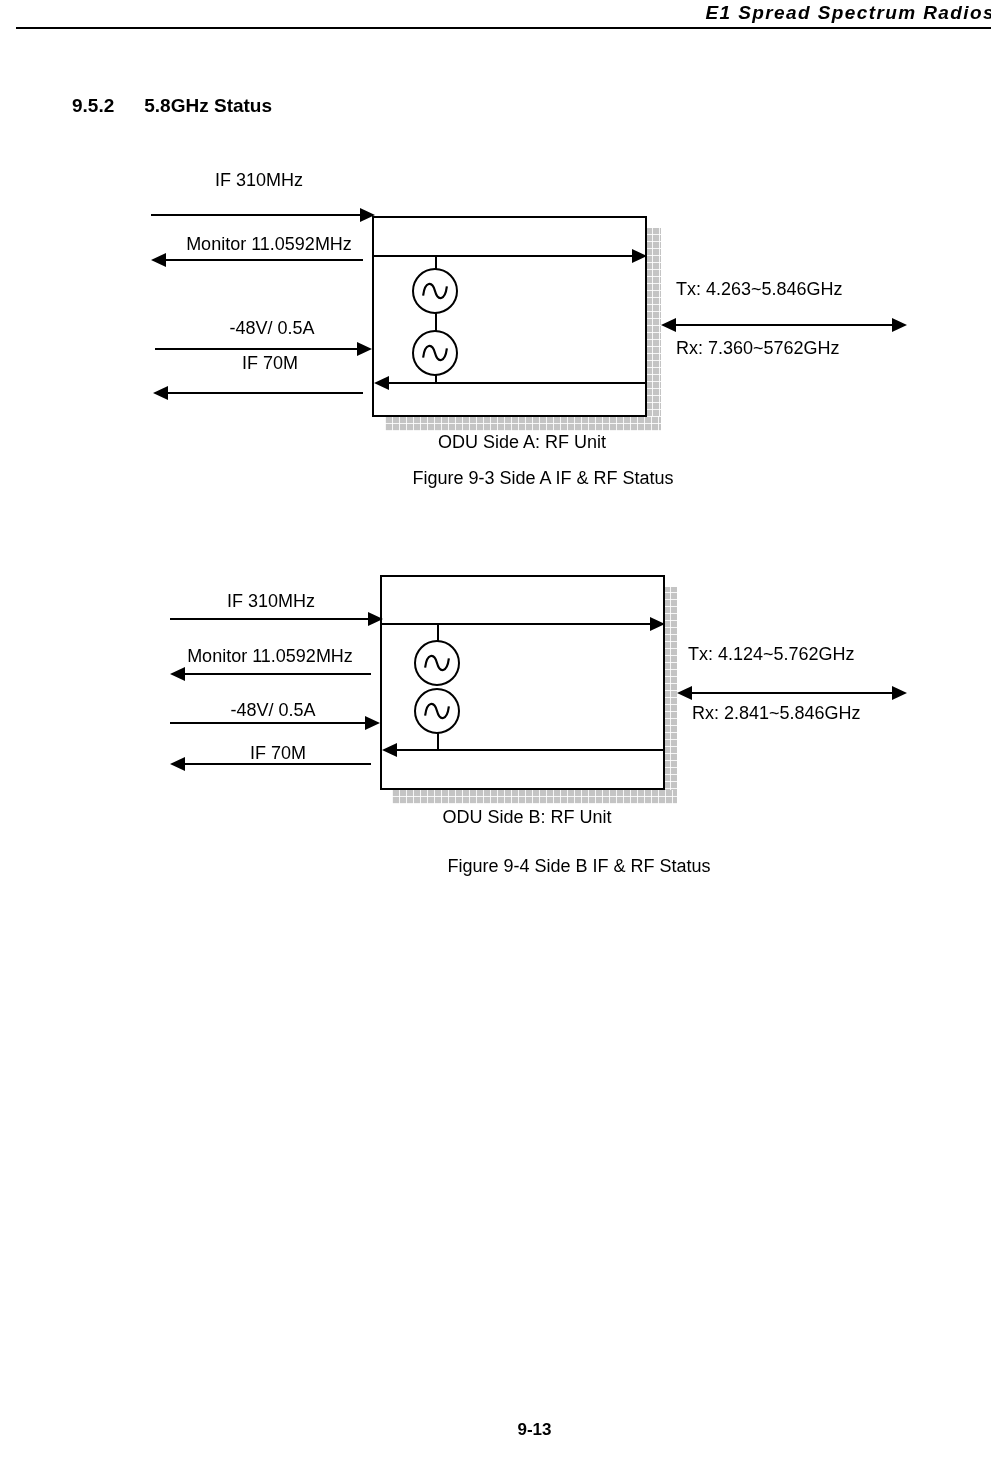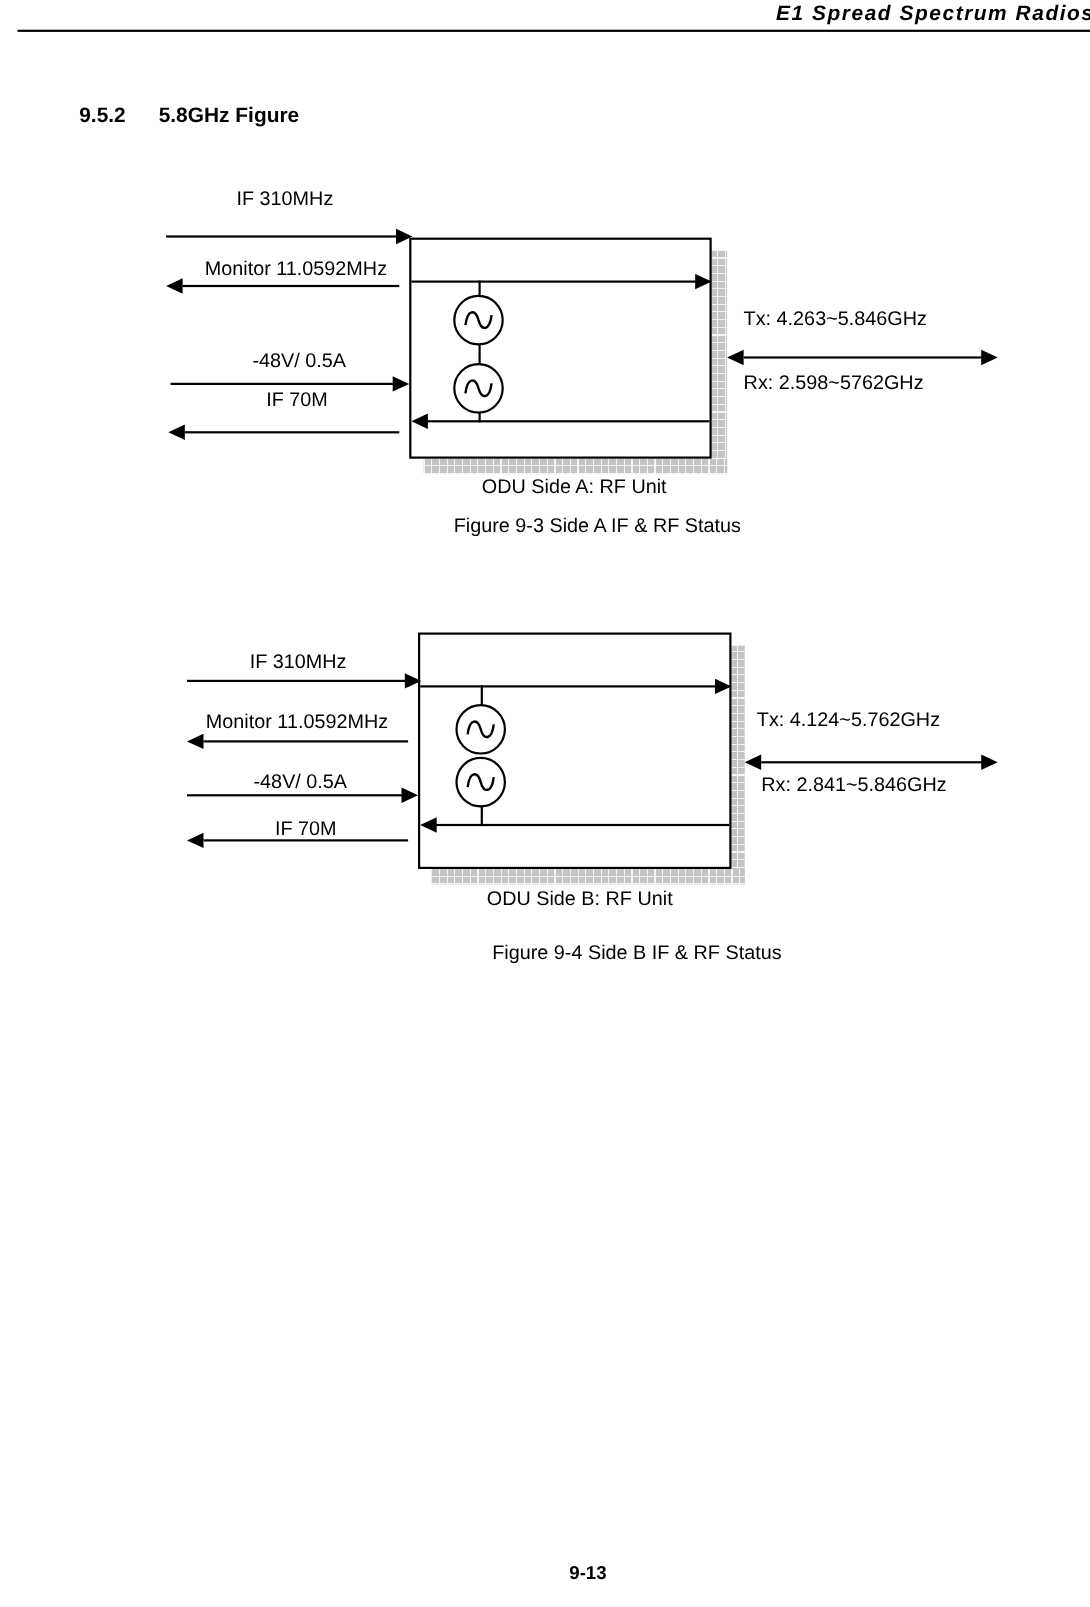--- a/index.html
+++ b/index.html
@@ -159,21 +159,21 @@
 </style>
 </head>
 <body>
 
 <div class="page-header">
   <div class="hdr-text">E1  Spread  Spectrum  Radios</div>
   <div class="hdr-rule"></div>
 </div>
 
 <div class="section-heading">
-  <span class="sec-num">9.5.2</span><span>5.8GHz Figure</span>
+  <span class="sec-num">9.5.2</span><span>5.8GHz Status</span>
 </div>
 
 <div class="diagram">
 
   <div class="odu-shadow" style="left:645px; top:228px; width:16px; height:203px;"></div>
   <div class="odu-shadow" style="left:385px; top:416px; width:276px; height:15px;"></div>
 
   <div class="odu-box" style="left:372px; top:216px; width:275px; height:201px;"></div>
 
   <div class="rail" style="left:374px; top:255px; width:260px;"></div>
@@ -210,21 +210,21 @@
   <div class="ahead right" style="left:357px; top:342px;"></div>
 
   <div class="lbl center" style="left:270px; top:353px;">IF 70M</div>
   <div class="aline" style="left:168px; top:392px; width:195px;"></div>
   <div class="ahead left" style="left:153px; top:386px;"></div>
 
   <div class="lbl" style="left:676px; top:279px;">Tx: 4.263~5.846GHz</div>
   <div class="aline" style="left:676px; top:324px; width:218px;"></div>
   <div class="ahead left" style="left:661px; top:318px;"></div>
   <div class="ahead right" style="left:892px; top:318px;"></div>
-  <div class="lbl" style="left:676px; top:338px;">Rx: 2.598~5762GHz</div>
+  <div class="lbl" style="left:676px; top:338px;">Rx: 7.360~5762GHz</div>
 
   <div class="unit-caption" style="left:522px; top:432px;">ODU Side A: RF Unit</div>
   <div class="fig-caption" style="left:495px; top:468px;">Figure 9-3 Side A IF &amp; RF Status</div>
 </div>
 
 <div class="diagram">
 
   <div class="odu-shadow" style="left:663px; top:587px; width:14px; height:216px;"></div>
   <div class="odu-shadow" style="left:392px; top:790px; width:285px; height:14px;"></div>
 

